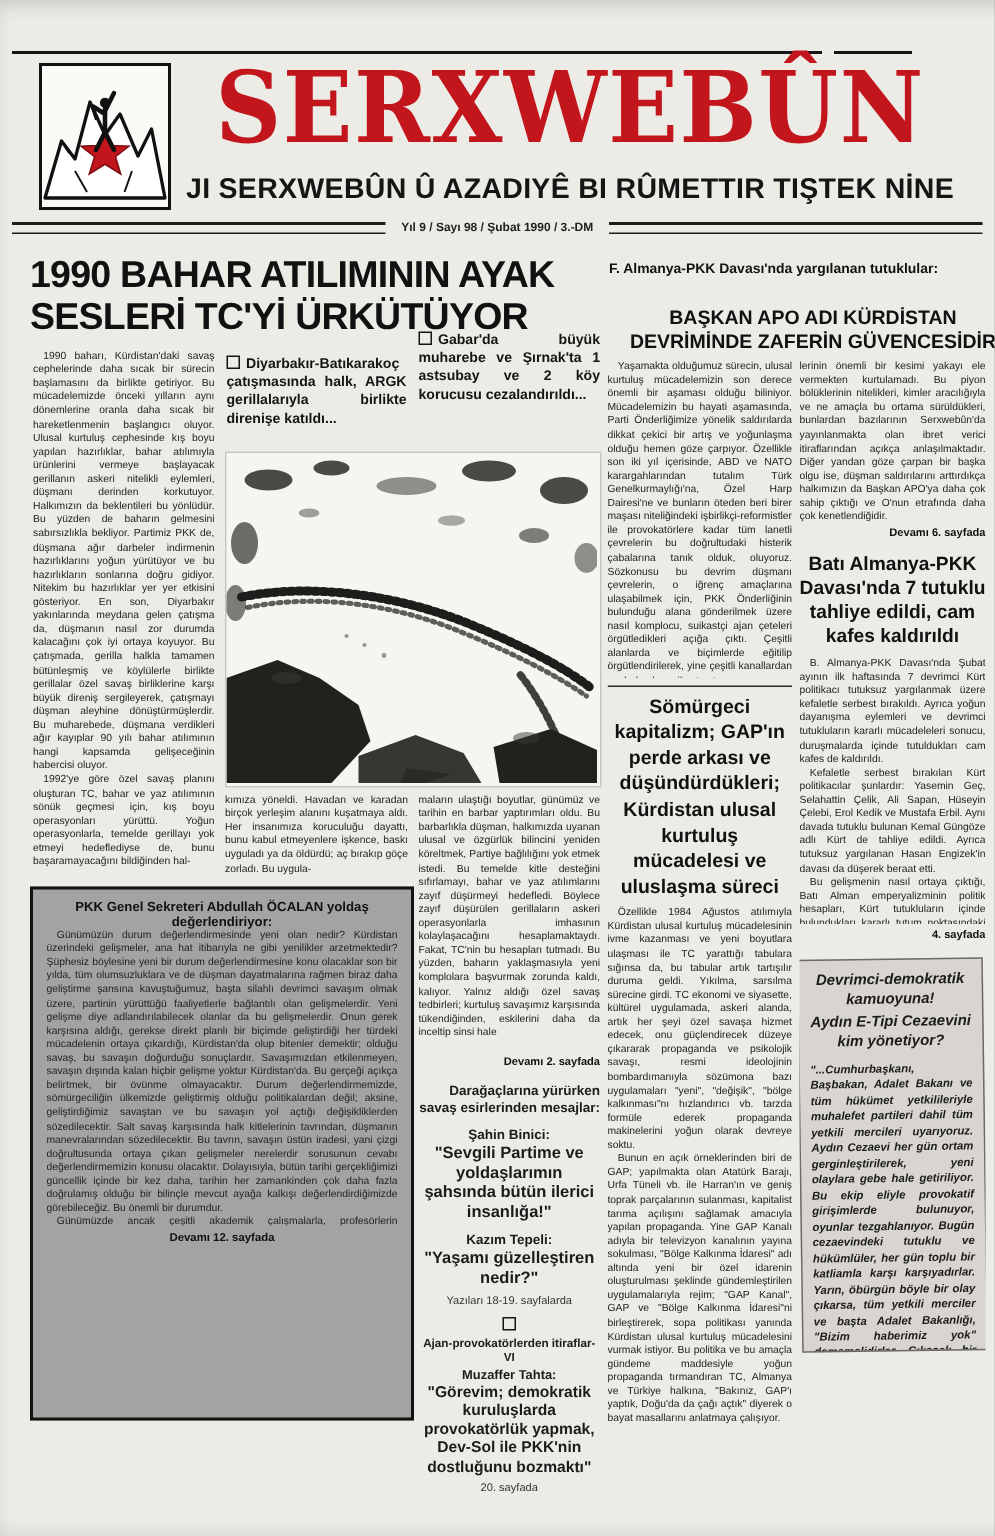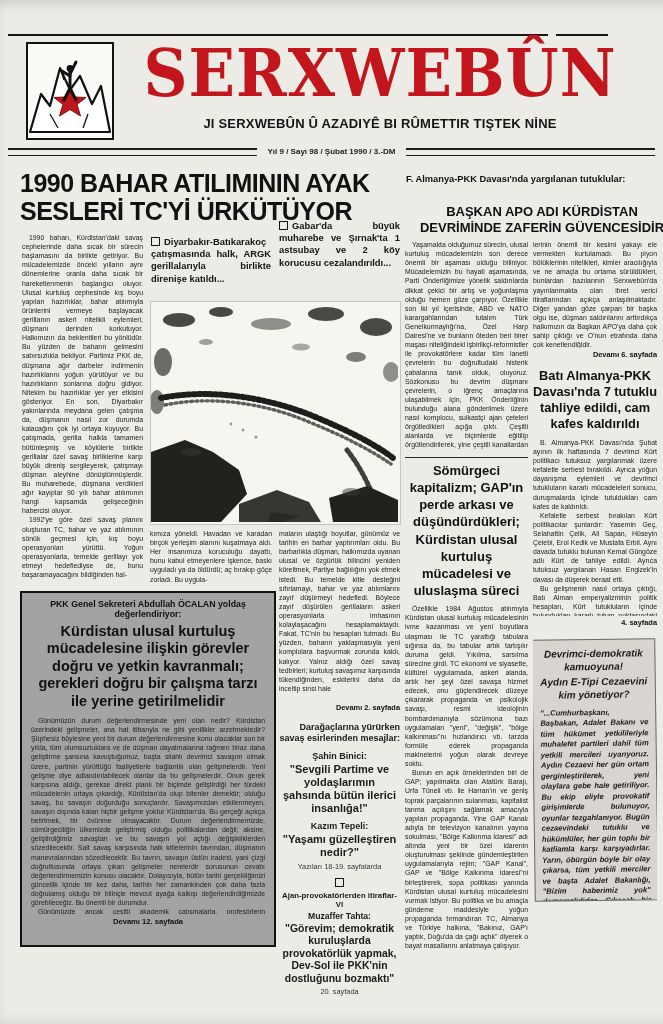--- a/index.html
+++ b/index.html
@@ -10,21 +10,21 @@
   .rule-top{left:8px;top:34px;width:540px;height:2px;background:#161616;}
   .rule-top2{left:556px;top:34px;width:52px;height:2px;background:#161616;}
 
   
   .masthead{left:26px;top:42px;width:612px;display:flex;}
   .logo-box{width:84px;height:94px;border:2.5px solid #121212;background:#fbfaf7;flex:none;}
   .mast-right{flex:1;margin-left:8px;display:flex;flex-direction:column;}
   .mast-title{font-family:"DejaVu Serif","Liberation Serif",serif;font-weight:bold;
               font-size:61px;line-height:.95;color:#c3161c;text-align:center;letter-spacing:1px;
               transform:scaleY(1.08);transform-origin:top center;}
-  .mast-tagline{font-size:13px;font-weight:bold;text-align:center;margin-top:16px;letter-spacing:.2px;color:#151515;}
+  .mast-tagline{font-size:19px;font-weight:bold;text-align:center;margin-top:16px;letter-spacing:.2px;color:#151515;}
   .issue-row{left:8px;top:147px;width:647px;display:flex;align-items:center;}
   .issue-rule{flex:1;height:5px;border-top:2px solid #1d1d1d;border-bottom:1px solid #1d1d1d;}
   .issue-text{font-size:8px;font-weight:bold;margin:0 10px;color:#222;white-space:nowrap;}
 
   
   .lead-headline{left:20px;top:170px;width:380px;font-size:25px;font-weight:bold;
                  line-height:1.1;letter-spacing:-.5px;color:#111;}
   .apo-kicker{left:406px;top:174px;width:250px;font-size:9.3px;font-weight:bold;color:#111;}
   .apo-headline{left:404px;top:192px;width:252px;font-size:13px;font-weight:bold;text-align:center;line-height:1.2;color:#111;}
 
@@ -182,21 +182,20 @@
     <div class="msg-note">Yazıları 18-19. sayfalarda</div>
     <div class="msg-sq"></div>
     <div class="conf-kicker">Ajan-provokatörlerden itiraflar-VI</div>
     <div class="conf-name">Muzaffer Tahta:</div>
     <div class="conf-quote">"Görevim; demokratik kuruluşlarda provokatörlük yapmak, Dev-Sol ile PKK'nin dostluğunu bozmaktı"</div>
     <div class="msg-note">20. sayfada</div>
   </div>
 
   <section class="abs ocalan-box">
     <div class="ocalan-kicker">PKK Genel Sekreteri Abdullah ÖCALAN yoldaş değerlendiriyor:</div>
-    <h2 class="ocalan-headline" style="margin:4px 0 6px">Kürdistan ulusal kurtuluş mücadelesine ilişkin görevler doğru ve yetkin kavranmalı; gerekleri doğru bir çalışma tarzı ile yerine getirilmelidir</h2>
     <div class="body-text ocalan-body" style="height:198px">  Günümüzün durum değerlendirmesinde yeni olan nedir? Kürdistan üzerindeki gelişmeler, ana hat itibarıyla ne gibi yenilikler arzetmektedir? Şüphesiz böylesine yeni bir durum değerlendirmesine konu olacaklar son bir yılda, tüm olumsuzluklara ve de düşman dayatmalarına rağmen biraz daha geliştirme şansına kavuştuğumuz, başta silahlı devrimci savaşım olmak üzere, partinin yürüttüğü faaliyetlerle bağlantılı olan gelişmelerdir. Yeni gelişme diye adlandırılabilecek olanlar da bu gelişmelerdir. Onun gerek karşısına aldığı, gerekse direkt planlı bir biçimde geliştirdiği her türdeki mücadelenin ortaya çıkardığı, Kürdistan'da olup bitenler demektir; olduğu savaş, bu savaşın doğurduğu sonuçlardır. Savaşımızdan etkilenmeyen, savaşın dışında kalan hiçbir gelişme yoktur Kürdistan'da. Bu gerçeği açıkça belirtmek, bir övünme olmayacaktır. Durum değerlendirmemizde, sömürgeciliğin ülkemizde geliştirmiş olduğu politikalardan değil; aksine, geliştirdiğimiz savaştan ve bu savaşın yol açtığı değişikliklerden sözedilecektir. Salt savaş karşısında halk kitlelerinin tavrından, düşmanın manevralarından sözedilecektir. Bu tavrın, savaşın üstün iradesi, yani çizgi doğrultusunda ortaya çıkan gelişmeler nerelerdir sorusunun cevabı değerlendirmemizin konusu olacaktır. Dolayısıyla, bütün tarihi gerçekliğimizi güncellik içinde bir kez daha, tarihin her zamankinden çok daha fazla doğrulamış olduğu bir bilinçle mevcut ayağa kalkışı değerlendirdiğimizde görebileceğiz. Bu önemli bir durumdur.
   Günümüzde ancak çeşitli akademik çalışmalarla, profesörlerin incelemesiyle tespit edilebilecek gerçekler, mücadelemiz tarafından o kadar</div>
     <div class="cont-center">Devamı 12. sayfada</div>
   </section>
 
   <div class="abs col4">
     <div class="body-text" style="height:212px">  Yaşamakta olduğumuz sürecin, ulusal kurtuluş mücadelemizin son derece önemli bir aşaması olduğu biliniyor. Mücadelemizin bu hayati aşamasında, Parti Önderliğimize yönelik saldırılarda dikkat çekici bir artış ve yoğunlaşma olduğu hemen göze çarpıyor. Özellikle son iki yıl içerisinde, ABD ve NATO karargahlarından tutalım Türk Genelkurmaylığı'na, Özel Harp Dairesi'ne ve bunların öteden beri birer maşası niteliğindeki işbirlikçi-reformistler ile provokatörlere kadar tüm lanetli çevrelerin bu doğrultudaki histerik çabalarına tanık olduk, oluyoruz. Sözkonusu bu devrim düşmanı çevrelerin, o iğrenç amaçlarına ulaşabilmek için, PKK Önderliğinin bulunduğu alana gönderilmek üzere nasıl komplocu, suikastçi ajan çeteleri örgütledikleri açığa çıktı. Çeşitli alanlarda ve biçimlerde eğitilip örgütlendirilerek, yine çeşitli kanallardan sızdırılan bu suikast çete-</div>
     <div class="divider"></div>
     <h3 class="gap-headline" style="margin:0 0 5px">Sömürgeci kapitalizm; GAP'ın perde arkası ve düşündürdükleri; Kürdistan ulusal kurtuluş mücadelesi ve uluslaşma süreci</h3>
     <div class="body-text" style="height:362px">  Özellikle 1984 Ağustos atılımıyla Kürdistan ulusal kurtuluş mücadelesinin ivme kazanması ve yeni boyutlara ulaşması ile TC yarattığı tabulara sığınsa da, bu tabular artık tartışılır duruma geldi. Yıkılma, sarsılma sürecine girdi. TC ekonomi ve siyasette, kültürel uygulamada, askeri alanda, artık her şeyi özel savaşa hizmet edecek, onu güçlendirecek düzeye çıkararak propaganda ve psikolojik savaşı, resmi ideolojinin bombardımanıyla sözümona bazı uygulamaları "yeni", "değişik", "bölge kalkınması"nı hızlandırıcı vb. tarzda formüle ederek propaganda makinelerini yoğun olarak devreye soktu.

